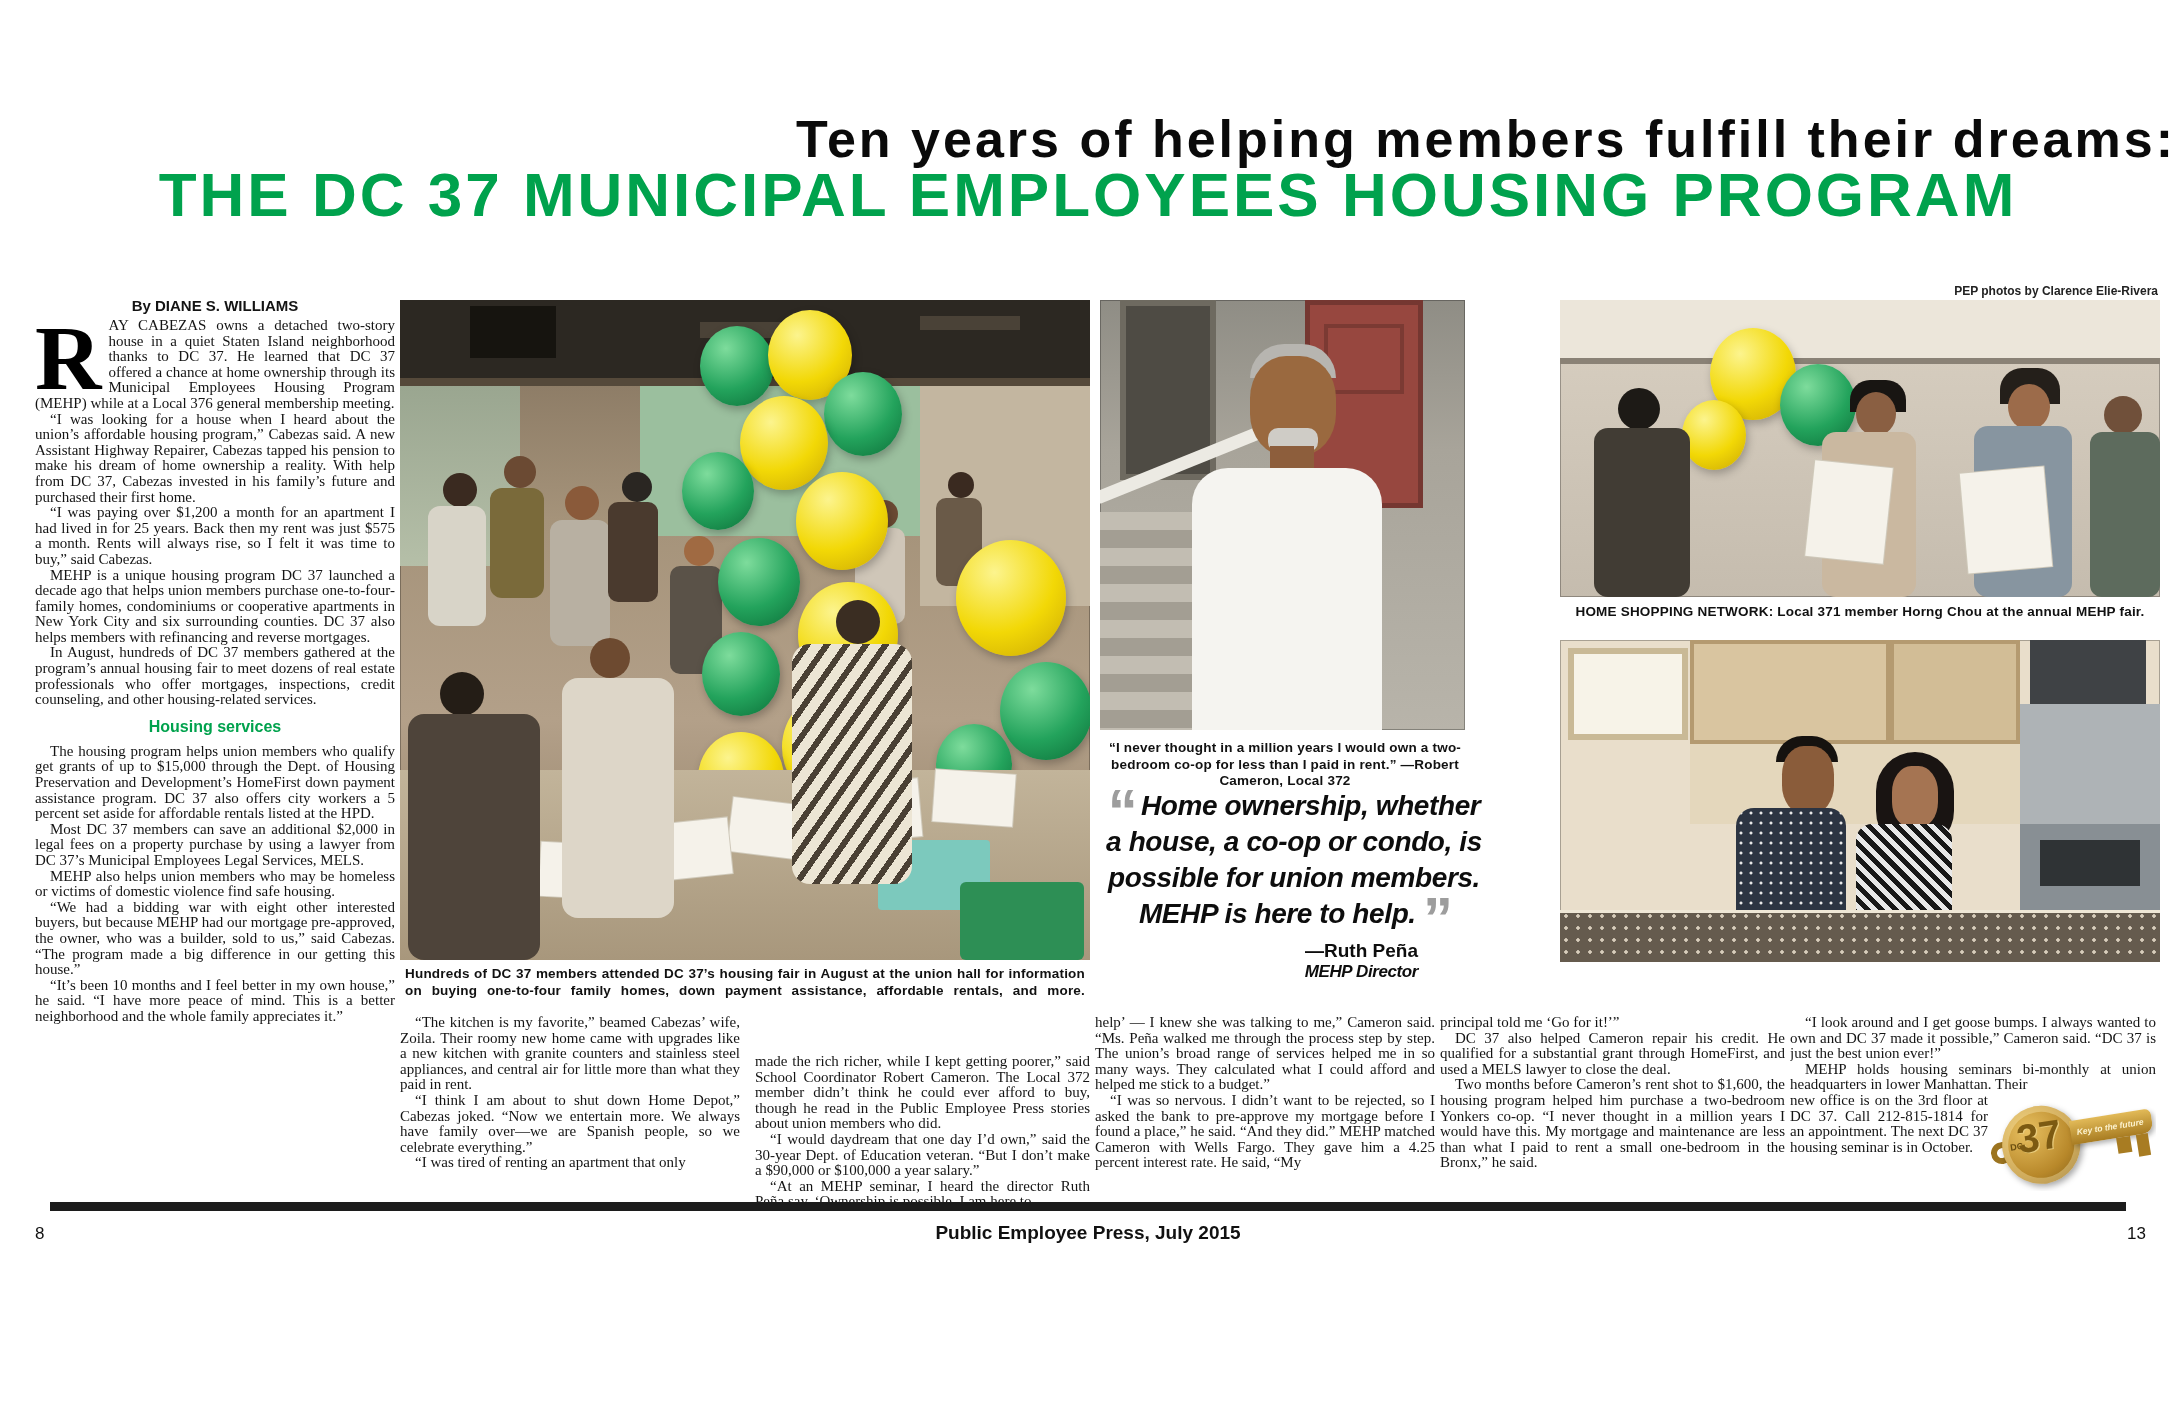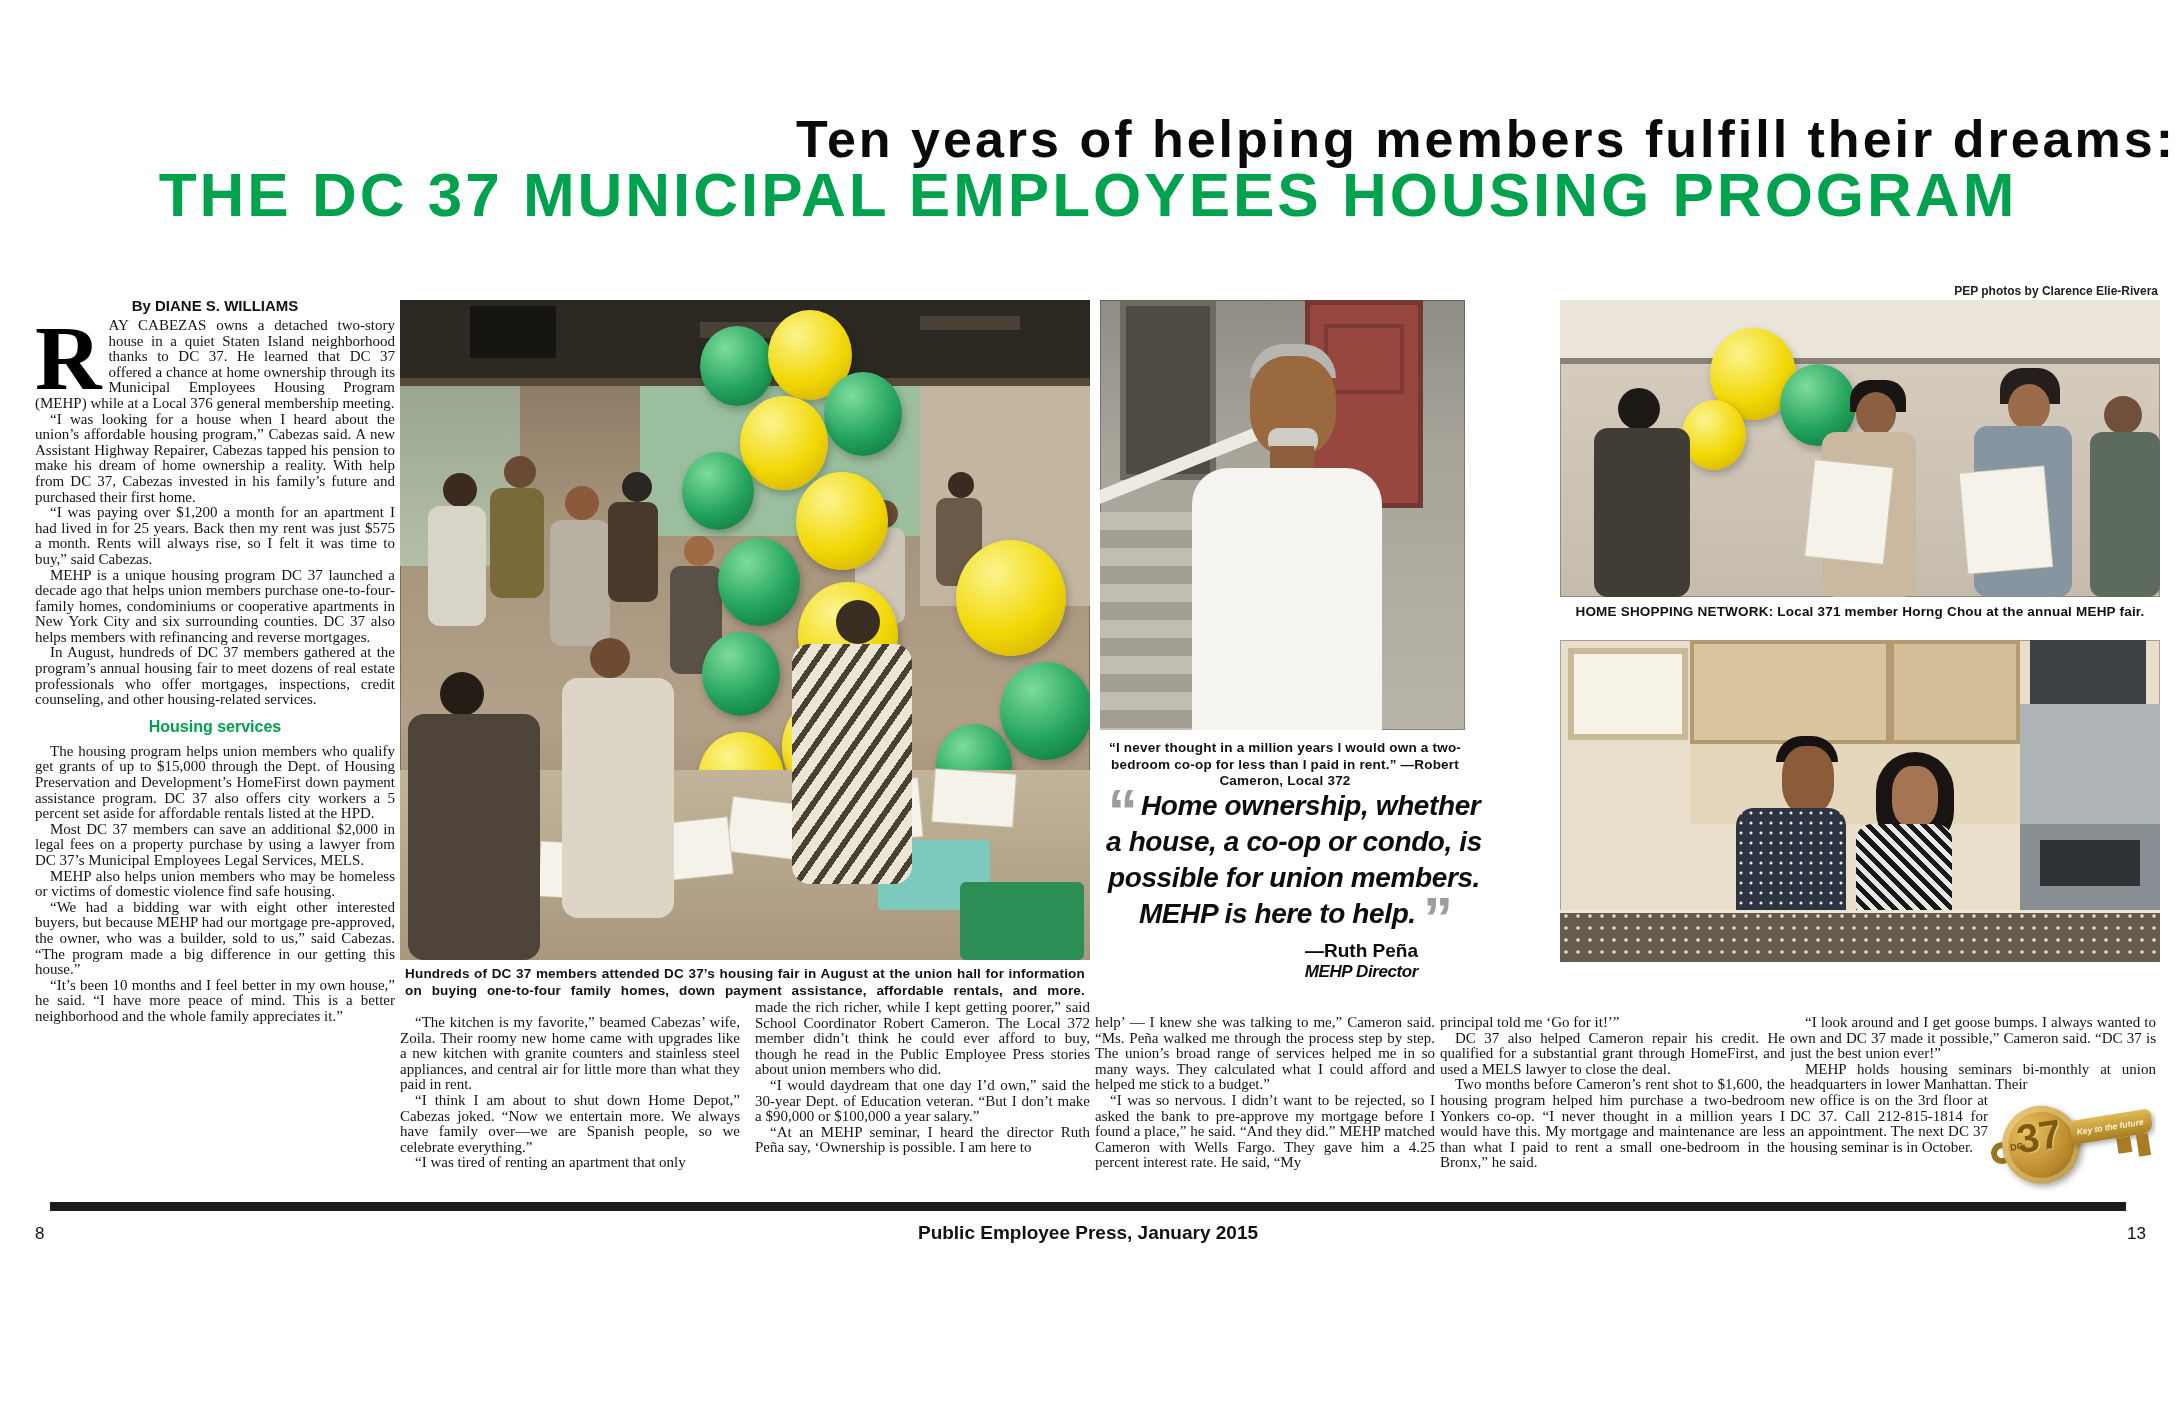--- a/index.html
+++ b/index.html
@@ -204,21 +204,21 @@
     <i class="s" style="left:332px;top:126px;width:46px;height:62px;background:#a57452;border-radius:42%;"></i>
     <i class="s" style="left:296px;top:184px;width:96px;height:106px;border-radius:16px 16px 0 0;background:repeating-linear-gradient(45deg,#181818 0 5px,#e8e8e8 5px 10px);"></i>
     <i class="s" style="left:0;top:270px;width:600px;height:52px;background-color:#655b4e;background-image:radial-gradient(#d8cdbb 1.5px,transparent 2px);background-size:12px 12px;box-shadow:inset 0 3px 0 #efe7d6;"></i>
   </div>
 
   <div class="col" style="left:400px;top:1015px;width:340px;height:172px;">
     <p>“The kitchen is my favorite,” beamed Cabezas’ wife, Zoila. Their roomy new home came with upgrades like a new kitchen with granite counters and stainless steel appliances, and central air for little more than what they paid in rent.</p>
     <p>“I think I am about to shut down Home Depot,” Cabezas joked. “Now we entertain more. We always have family over—we are Spanish people, so we celebrate everything.”</p>
     <p>“I was tired of renting an apartment that only</p>
   </div>
-  <div class="col" style="left:755px;top:1000px;width:335px;height:172px;">
+  <div class="col" style="left:755px;top:1054px;width:335px;height:172px;">
     <p class="ni">made the rich richer, while I kept getting poorer,” said School Coordinator Robert Cameron. The Local 372 member didn’t think he could ever afford to buy, though he read in the Public Employee Press stories about union members who did.</p>
     <p>“I would daydream that one day I’d own,” said the 30-year Dept. of Education veteran. “But I don’t make a $90,000 or $100,000 a year salary.”</p>
     <p>“At an MEHP seminar, I heard the director Ruth Peña say, ‘Ownership is possible. I am here to</p>
   </div>
   <div class="col" style="left:1095px;top:1015px;width:340px;height:172px;">
     <p class="ni">help’ — I knew she was talking to me,” Cameron said. “Ms. Peña walked me through the process step by step. The union’s broad range of services helped me in so many ways. They calculated what I could afford and helped me stick to a budget.”</p>
     <p>“I was so nervous. I didn’t want to be rejected, so I asked the bank to pre-approve my mortgage before I found a place,” he said. “And they did.” MEHP matched Cameron with Wells Fargo. They gave him a 4.25 percent interest rate. He said, “My</p>
   </div>
   <div class="col" style="left:1440px;top:1015px;width:345px;height:172px;">
     <p class="ni">principal told me ‘Go for it!’”</p>
@@ -239,16 +239,16 @@
           <span class="key-tag">Key to the future</span>
         </div>
         <i class="key-tooth s" style="left:128px;top:52px;width:14px;height:16px;"></i>
         <i class="key-tooth s" style="left:148px;top:52px;width:12px;height:22px;"></i>
       </div>
     </div>
   </div>
 
   <div class="rule"></div>
   <div class="folio" style="left:35px;">8</div>
-  <div class="footer-center">Public Employee Press, January 2015</div>
+  <div class="footer-center">Public Employee Press, July 2015</div>
   <div class="folio" style="right:30px;">13</div>
 
 </div>
 
 </body></html>

